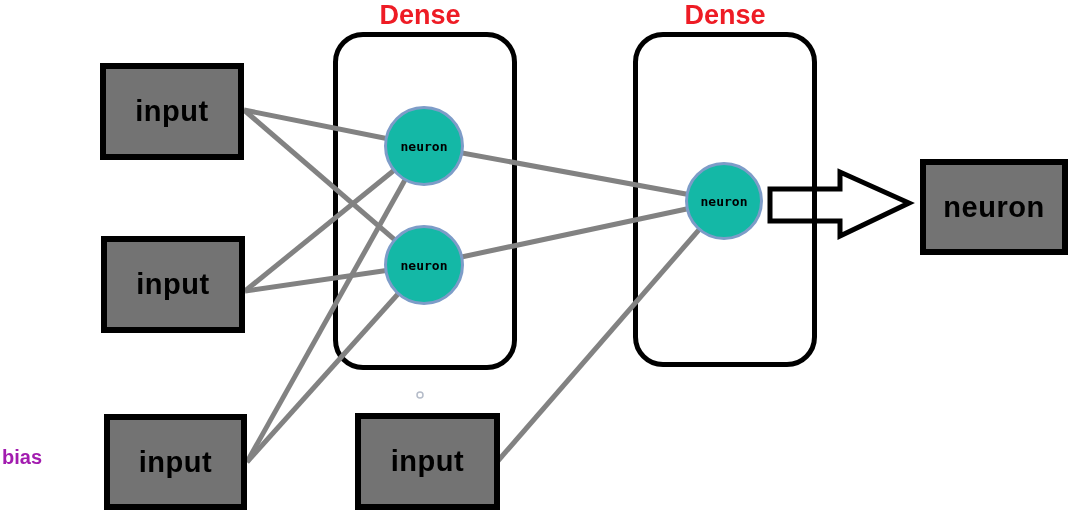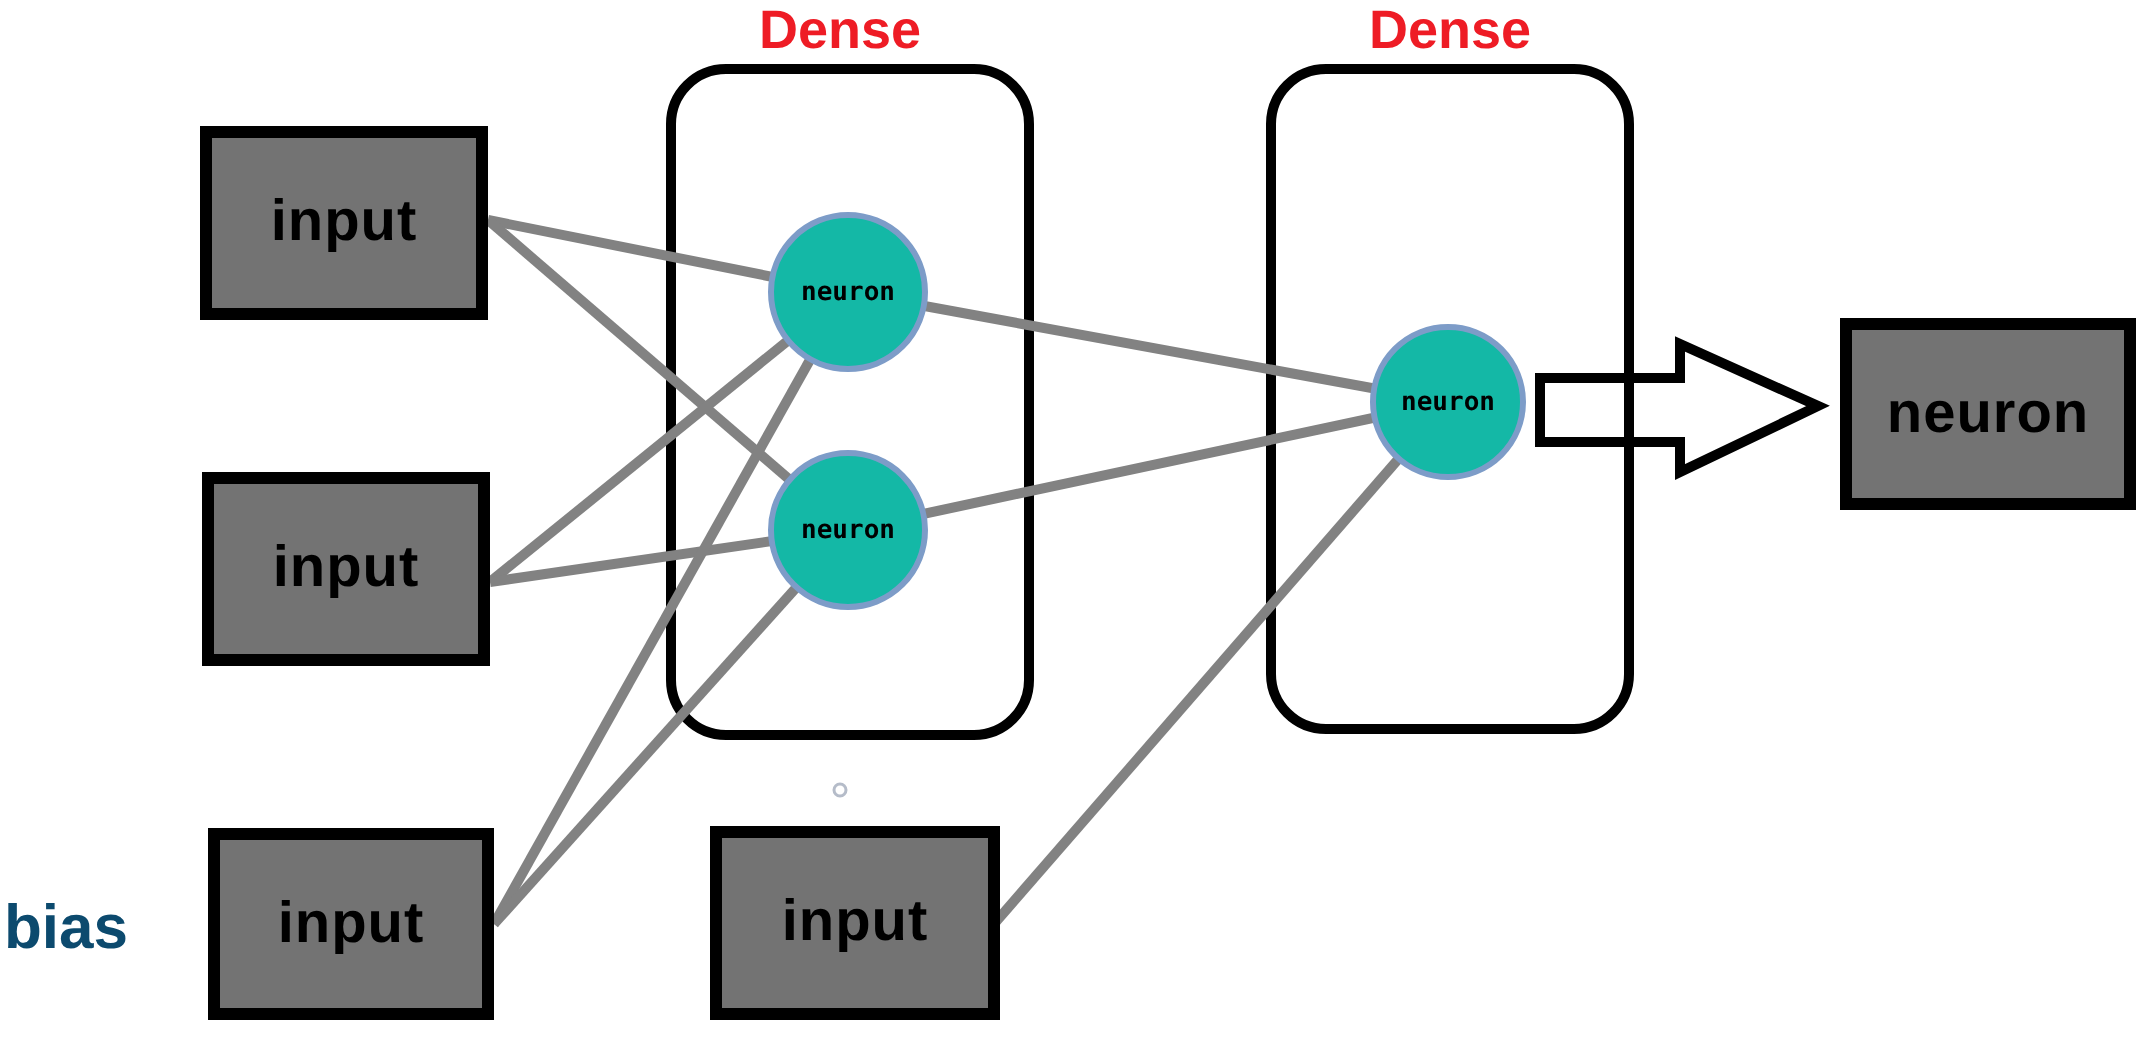--- a/index.html
+++ b/index.html
@@ -36,21 +36,21 @@
   .neuron{
     position:absolute;border:3px solid #7d9cc8;border-radius:50%;
     background:#14b8a6;display:flex;align-items:center;justify-content:center;
     font-family:"DejaVu Sans Mono",monospace;font-weight:bold;font-size:13px;color:#000;
   }
   .n1{left:384px;top:106px;width:74px;height:74px;}
   .n2{left:384px;top:225px;width:74px;height:74px;}
   .n3{left:685px;top:162px;width:72px;height:72px;}
   .bias{
     position:absolute;left:2px;top:446px;width:80px;
-    font-weight:bold;font-size:31px;color:#0c4a6e;
+    font-weight:bold;font-size:20px;color:#a21caf;
   }
 </style>
 </head>
 <body>
 
 <div class="canvas">
 
   <svg class="layer">
     <polygon points="770,189 840,189 840,172 909,203 840,236 840,221 770,221" fill="#ffffff" stroke="#000000" stroke-width="5" stroke-linejoin="miter"></polygon>
   </svg>

